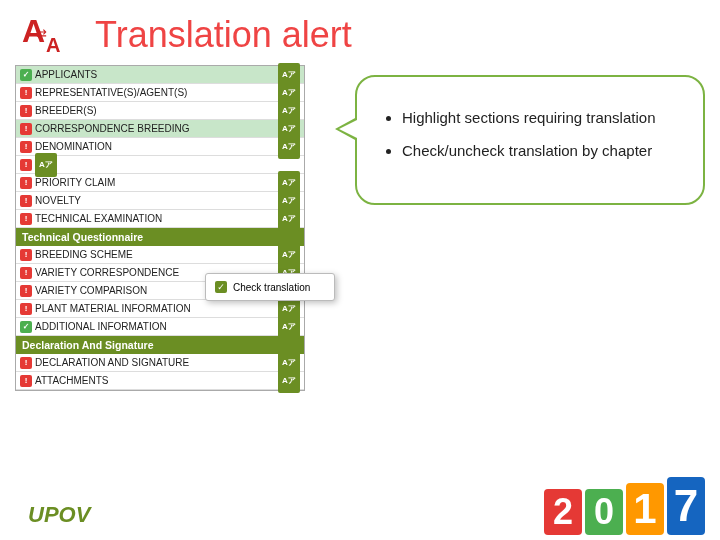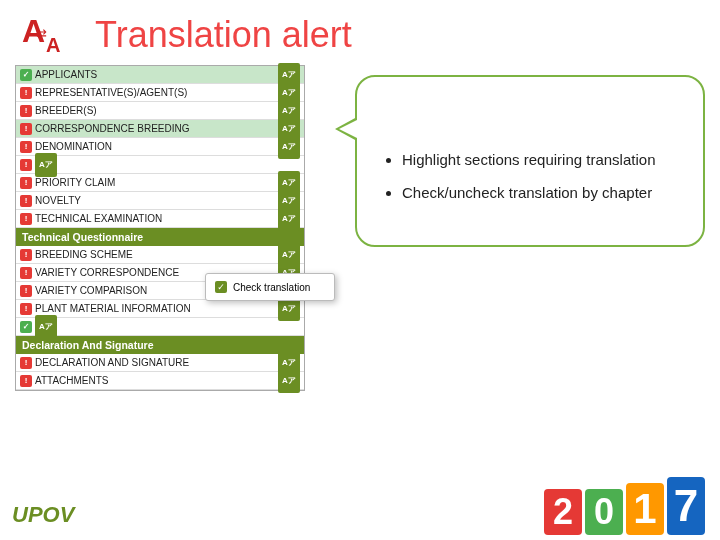--- a/index.html
+++ b/index.html
@@ -149,21 +149,20 @@
       width: 0;
       height: 0;
       border-top: 10px solid transparent;
       border-bottom: 10px solid transparent;
       border-right: 20px solid white;
     }
 
     .bullet-list {
       list-style: disc;
       padding-left: 20px;
-      margin-top: 42px;
     }
     .bullet-list li {
       font-size: 15px;
       color: #222;
       margin-bottom: 12px;
       line-height: 1.4;
     }
 
     
     .context-menu {
@@ -195,21 +194,21 @@
     .cm-icon {
       width: 14px;
       height: 14px;
       flex-shrink: 0;
     }
 
     
     .upov-logo {
       position: absolute;
       bottom: 12px;
-      left: 12px;
+      left: 28px;
       font-size: 22px;
       font-weight: bold;
       color: #6b8e23;
       font-style: italic;
     }
 
     
     .year-decoration {
       position: absolute;
       bottom: 5px;
@@ -340,20 +339,21 @@
       </div>
       <div class="form-row">
         <div class="status-icon red">!</div>
         <div class="row-label">PLANT MATERIAL INFORMATION</div>
         <button class="translate-btn">
           <span>Aア</span>
         </button>
       </div>
       <div class="form-row">
         <div class="status-icon green">✓</div>
+        <div class="row-label">ADDITIONAL INFORMATION</div>
         <button class="translate-btn">
           <span>Aア</span>
         </button>
       </div>
       <div class="section-header">Declaration And Signature</div>
       <div class="form-row">
         <div class="status-icon red">!</div>
         <div class="row-label">DECLARATION AND SIGNATURE</div>
         <button class="translate-btn">
           <span>Aア</span>

